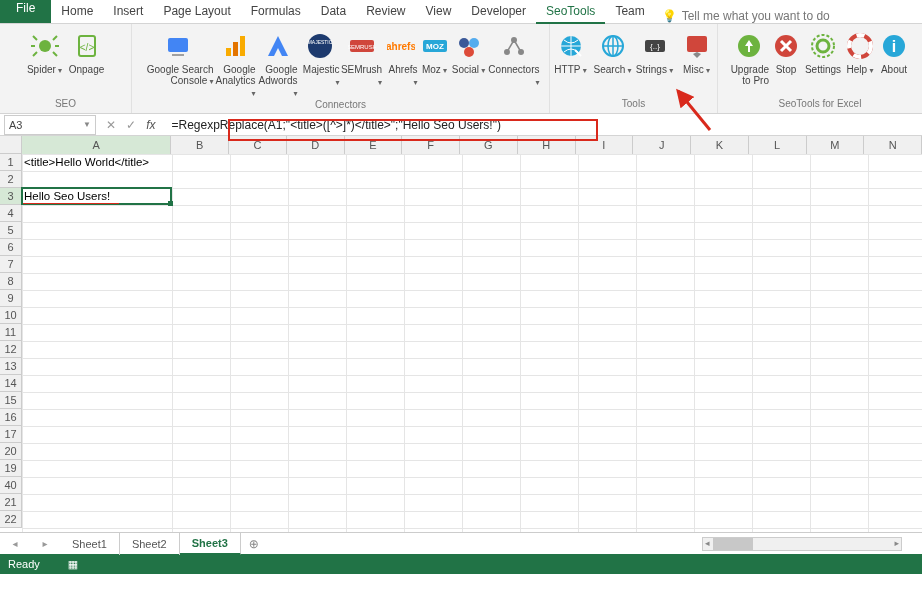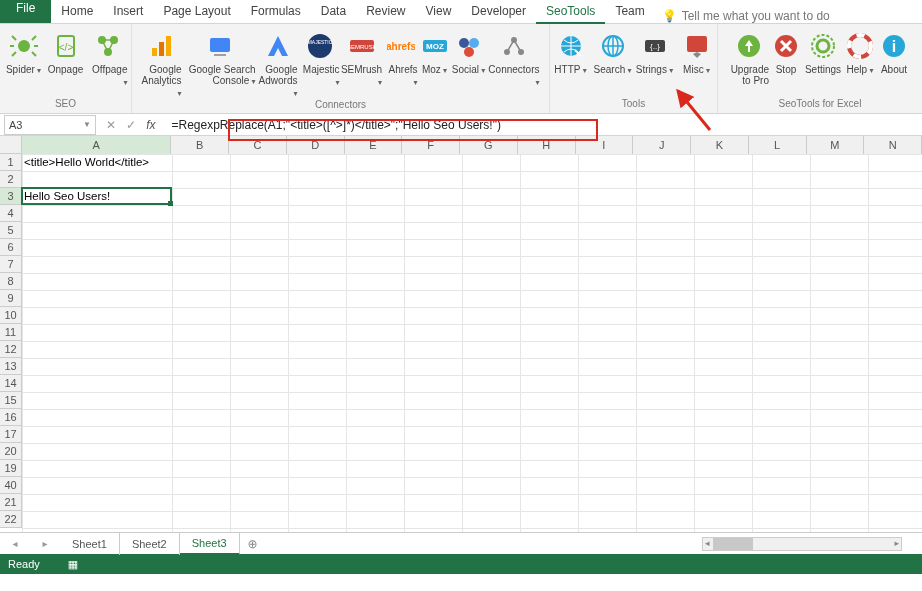--- a/index.html
+++ b/index.html
@@ -37,21 +37,21 @@
   .cells{position:absolute;top:18px;left:22px;right:0;bottom:0}
   .cell-grid-h{position:absolute;left:0;right:0;border-bottom:1px solid #e5e5e5}
   .cell-grid-v{position:absolute;top:0;bottom:0;border-right:1px solid #e5e5e5}
   .cellval{position:absolute;font-size:11.5px;color:#000;padding-left:2px;line-height:17px;white-space:nowrap}
   .sel-cell{position:absolute;border:2px solid #217346;pointer-events:none}
   .sel-cell::after{content:"";position:absolute;right:-3px;bottom:-3px;width:5px;height:5px;background:#217346}
   .underline-red{position:absolute;height:1px;background:#d9291c}
   .sheet-tabs{height:22px;border-top:1px solid #ccc;display:flex;align-items:center;background:#fff}
   .stab-nav{width:60px;display:flex;justify-content:space-around;color:#999;font-size:10px}
   .stab{height:22px;padding:0 12px;display:flex;align-items:center;font-size:11px;color:#555;border-right:1px solid #ccc;cursor:pointer}
-  .stab.active{color:#217346;border-bottom:2px solid #217346;background:#fff;font-weight:400}
+  .stab.active{color:#217346;border-bottom:2px solid #217346;background:#fff;font-weight:700}
   .stab-add{width:26px;text-align:center;color:#888;cursor:pointer}
   .hscroll{margin-left:auto;width:200px;height:14px;background:#f0f0f0;border:1px solid #ccc;position:relative;margin-right:20px}
   .hscroll-thumb{position:absolute;left:10px;width:40px;top:0;bottom:0;background:#c8c8c8}
   .status{height:20px;background:#217346;color:#fff;display:flex;align-items:center;padding:0 8px;font-size:11px;gap:28px}
   .arrow-annot{position:absolute;z-index:6;pointer-events:none}
   svg{display:block}
 </style>
 </head>
 <body>
 
@@ -88,55 +88,44 @@
       </div>
       <div class="ritem">
         <div class="ritem-icon">
             <svg width="28" height="28">
               <rect x="6" y="4" width="16" height="20" rx="2" fill="none" stroke="#6db33f" stroke-width="2"></rect>
               <text x="14" y="19" font-size="10" fill="#6db33f" text-anchor="middle">&lt;/&gt;</text>
             </svg>
           </div>
         <div class="ritem-label">Onpage</div>
       </div>
-      <div class="ritem">
-        <div class="ritem-icon">
-            <svg width="28" height="28">
-              <circle cx="8" cy="8" r="4" fill="#6db33f"></circle>
-              <circle cx="20" cy="8" r="4" fill="#6db33f"></circle>
-              <circle cx="14" cy="20" r="4" fill="#6db33f"></circle>
-              <path d="M8 8 L20 8 L14 20 Z" fill="none" stroke="#6db33f" stroke-width="1.5"></path>
-            </svg>
-          </div>
-        <div class="ritem-label dd">Offpage</div>
-      </div>
     </div>
     <div class="group-label">SEO</div>
   </div>
 
   <div class="group" style="width:418px">
     <div class="group-items">
+      <div class="ritem wide">
+        <div class="ritem-icon">
+            <svg width="28" height="28">
+              <rect x="4" y="6" width="20" height="14" rx="2" fill="#4285f4"></rect>
+              <rect x="8" y="22" width="12" height="2" fill="#a0a0a0"></rect>
+            </svg>
+          </div>
+        <div class="ritem-label dd">Google Search Console</div>
+      </div>
       <div class="ritem">
         <div class="ritem-icon">
             <svg width="28" height="28">
               <rect x="4" y="16" width="5" height="8" fill="#f9ab00"></rect>
               <rect x="11" y="10" width="5" height="14" fill="#e37400"></rect>
               <rect x="18" y="4" width="5" height="20" fill="#f9ab00"></rect>
             </svg>
           </div>
         <div class="ritem-label dd">Google Analytics</div>
-      </div>
-      <div class="ritem wide">
-        <div class="ritem-icon">
-            <svg width="28" height="28">
-              <rect x="4" y="6" width="20" height="14" rx="2" fill="#4285f4"></rect>
-              <rect x="8" y="22" width="12" height="2" fill="#a0a0a0"></rect>
-            </svg>
-          </div>
-        <div class="ritem-label dd">Google Search Console</div>
       </div>
       <div class="ritem">
         <div class="ritem-icon">
             <svg width="28" height="28">
               <path d="M14 4 L24 24 L18 24 L14 16 L10 24 L4 24 Z" fill="#4285f4"></path>
             </svg>
           </div>
         <div class="ritem-label dd">Google Adwords</div>
       </div>
       <div class="ritem">

